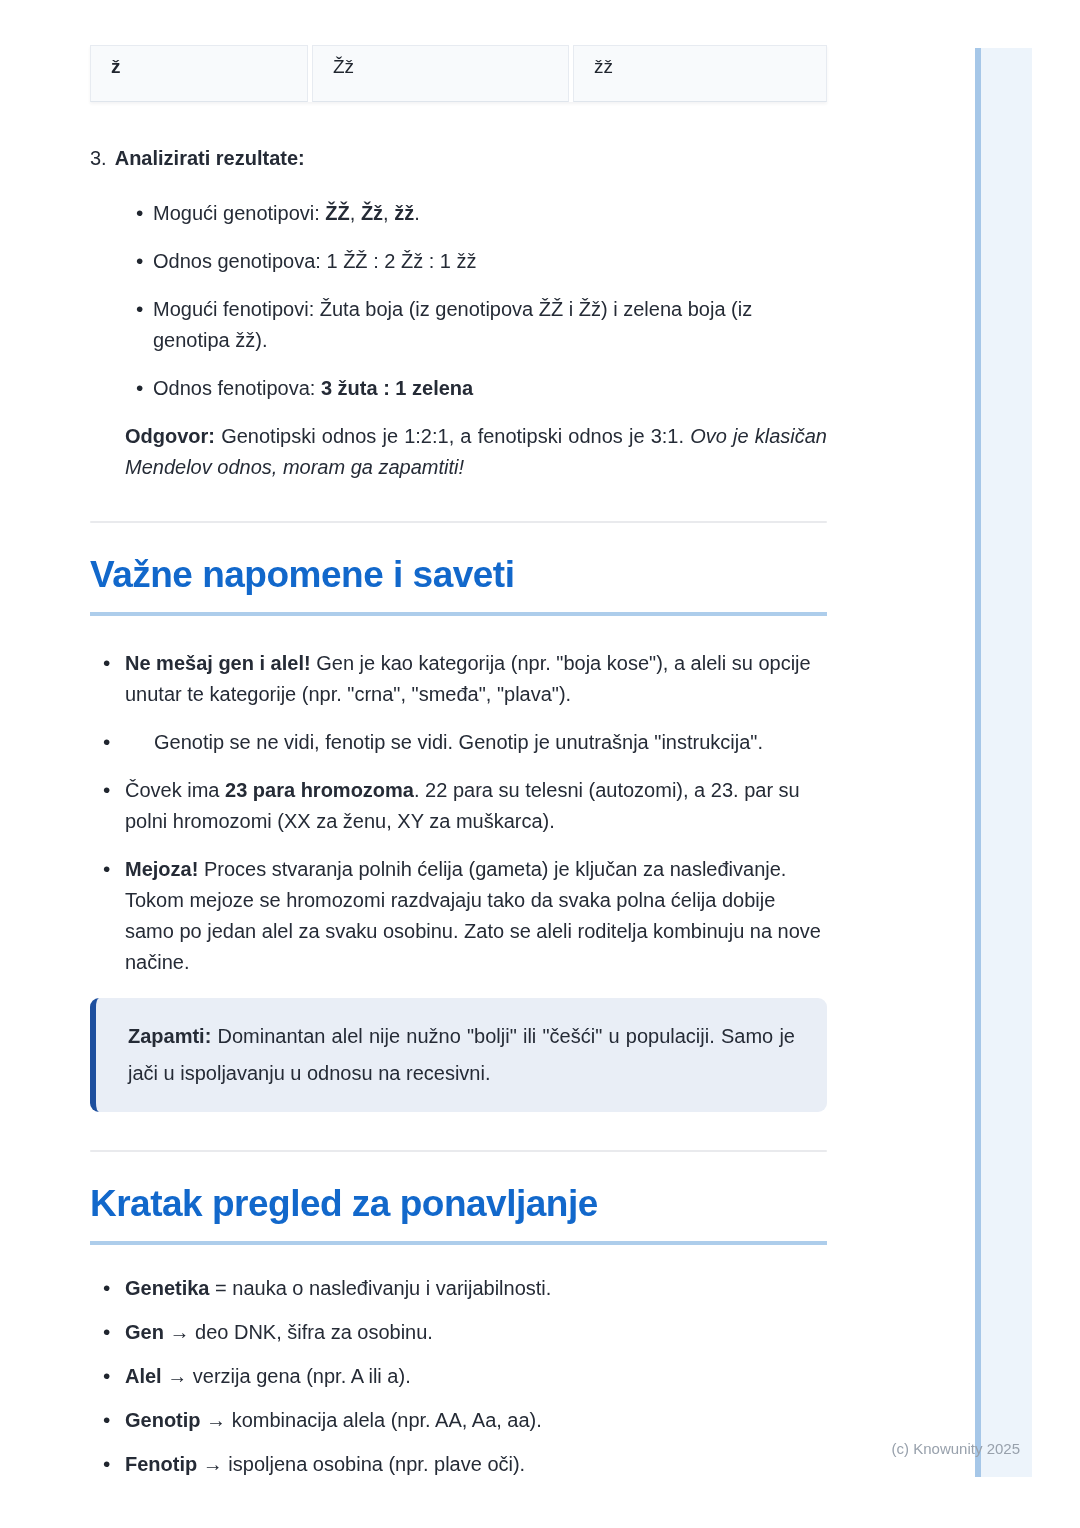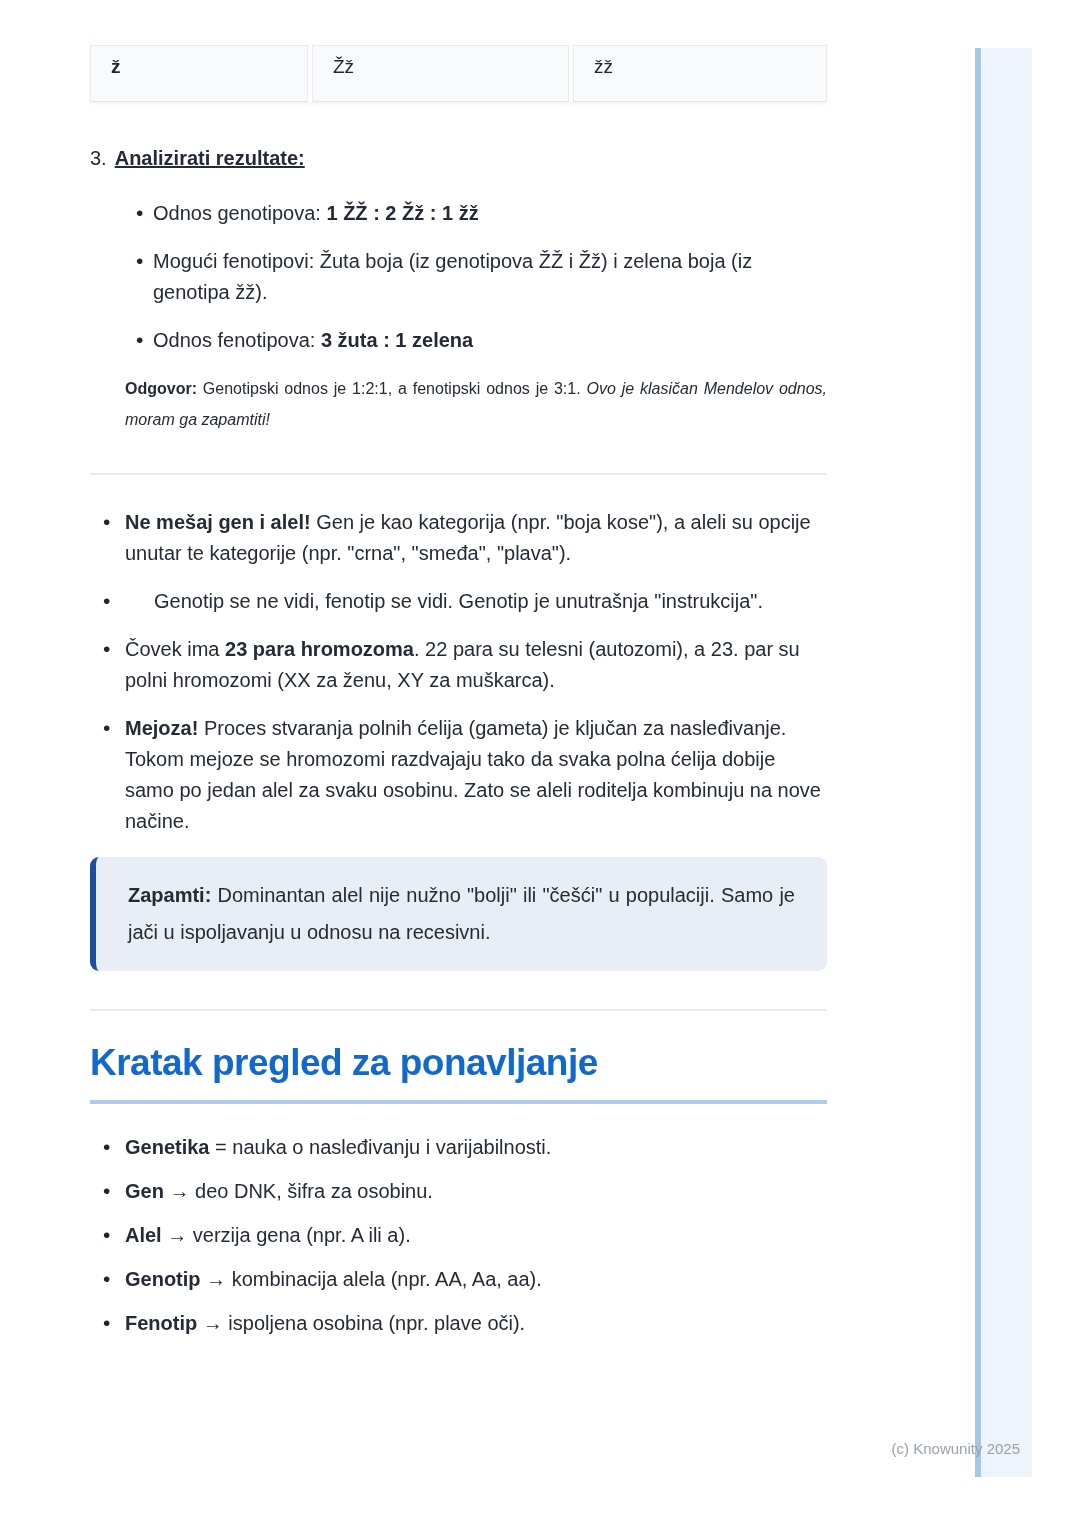--- a/index.html
+++ b/index.html
@@ -49,21 +49,21 @@
   .punnett-cell:nth-child(1){width:218px;font-weight:700;}
   .punnett-cell:nth-child(2){width:257px;}
   .punnett-cell:nth-child(3){flex:1;}
   
   .step-head{
     margin-top:43px;
     font-size:20px;
     line-height:27px;
   }
   .step-head .num{font-weight:400;margin-right:8px;}
-  .step-head .ttl{font-weight:700;text-decoration:underline;}
+  .step-head .ttl{font-weight:700;}
   
   ul{list-style:none;}
   ul.analysis{margin-top:26px;}
   ul.analysis li{
     position:relative;
     padding-left:63px;
     font-size:20px;
     line-height:31px;
     margin-bottom:17px;
   }
@@ -90,21 +90,21 @@
     top:-1px;
     font-size:21px;
     color:#20262f;
   }
   ul.review{margin-top:28px;}
   ul.review li{margin-bottom:13px;}
   
   .answer{
     margin-top:14px;
     padding-left:35px;
-    font-size:16px;
+    font-size:20px;
     line-height:31px;
     text-align:justify;
   }
   
   .divider{
     margin-top:38px;
     height:2px;
     background:var(--divider);
     border-radius:1px;
   }
@@ -169,29 +169,31 @@
       <div class="punnett-cell">ž</div>
       <div class="punnett-cell">Žž</div>
       <div class="punnett-cell">žž</div>
     </div>
 
   <div class="step-head">
     <span class="num">3.</span><span class="ttl">Analizirati rezultate:</span>
   </div>
 
   <ul class="analysis">
-      <li><span>Odnos genotipova: </span><span style="font-weight: 700;">1 ŽŽ : 2 Žž : 1 žž</span></li>
+      <li><span>Mogući genotipovi: </span><span style="font-weight: 700;">ŽŽ</span><span>, </span><span style="font-weight: 700;">Žž</span><span>, </span><span style="font-weight: 700;">žž</span><span>.</span></li>
+      <li><span>Odnos genotipova: </span><span style="font-weight: 400;">1 ŽŽ : 2 Žž : 1 žž</span></li>
       <li><span>Mogući fenotipovi: Žuta boja (iz genotipova ŽŽ i Žž) i zelena boja (iz genotipa žž).</span></li>
       <li><span>Odnos fenotipova: </span><span style="font-weight: 700;">3 žuta : 1 zelena</span></li>
     </ul>
 
   <p class="answer seg"><span style="font-weight: 700;">Odgovor:</span><span> Genotipski odnos je 1:2:1, a fenotipski odnos je 3:1. </span><span style="font-style: italic;">Ovo je klasičan Mendelov odnos, moram ga zapamtiti!</span></p>
 
   <div class="divider"></div>
 
+  <h1 class="section">Važne napomene i saveti</h1>
 
   <ul class="plain">
       <li><span style="font-weight: 700;">Ne mešaj gen i alel!</span><span> Gen je kao kategorija (npr. "boja kose"), a aleli su opcije unutar te kategorije (npr. "crna", "smeđa", "plava").</span></li>
       <li><span style="font-weight: 400; margin-left: 29px;">Genotip se ne vidi, fenotip se vidi.</span><span> Genotip je unutrašnja "instrukcija".</span></li>
       <li><span>Čovek ima </span><span style="font-weight: 700; margin-top: 28px;">23 para hromozoma</span><span>. 22 para su telesni (autozomi), a 23. par su polni hromozomi (XX za ženu, XY za muškarca).</span></li>
       <li><span style="font-weight: 700; text-align: right;">Mejoza!</span><span> Proces stvaranja polnih ćelija (gameta) je ključan za nasleđivanje. Tokom mejoze se hromozomi razdvajaju tako da svaka polna ćelija dobije samo po jedan alel za svaku osobinu. Zato se aleli roditelja kombinuju na nove načine.</span></li>
     </ul>
 
   <div class="callout seg"><span style="font-weight: 700;">Zapamti:</span><span> Dominantan alel nije nužno "bolji" ili "češći" u populaciji. Samo je jači u ispoljavanju u odnosu na recesivni.</span></div>
 

